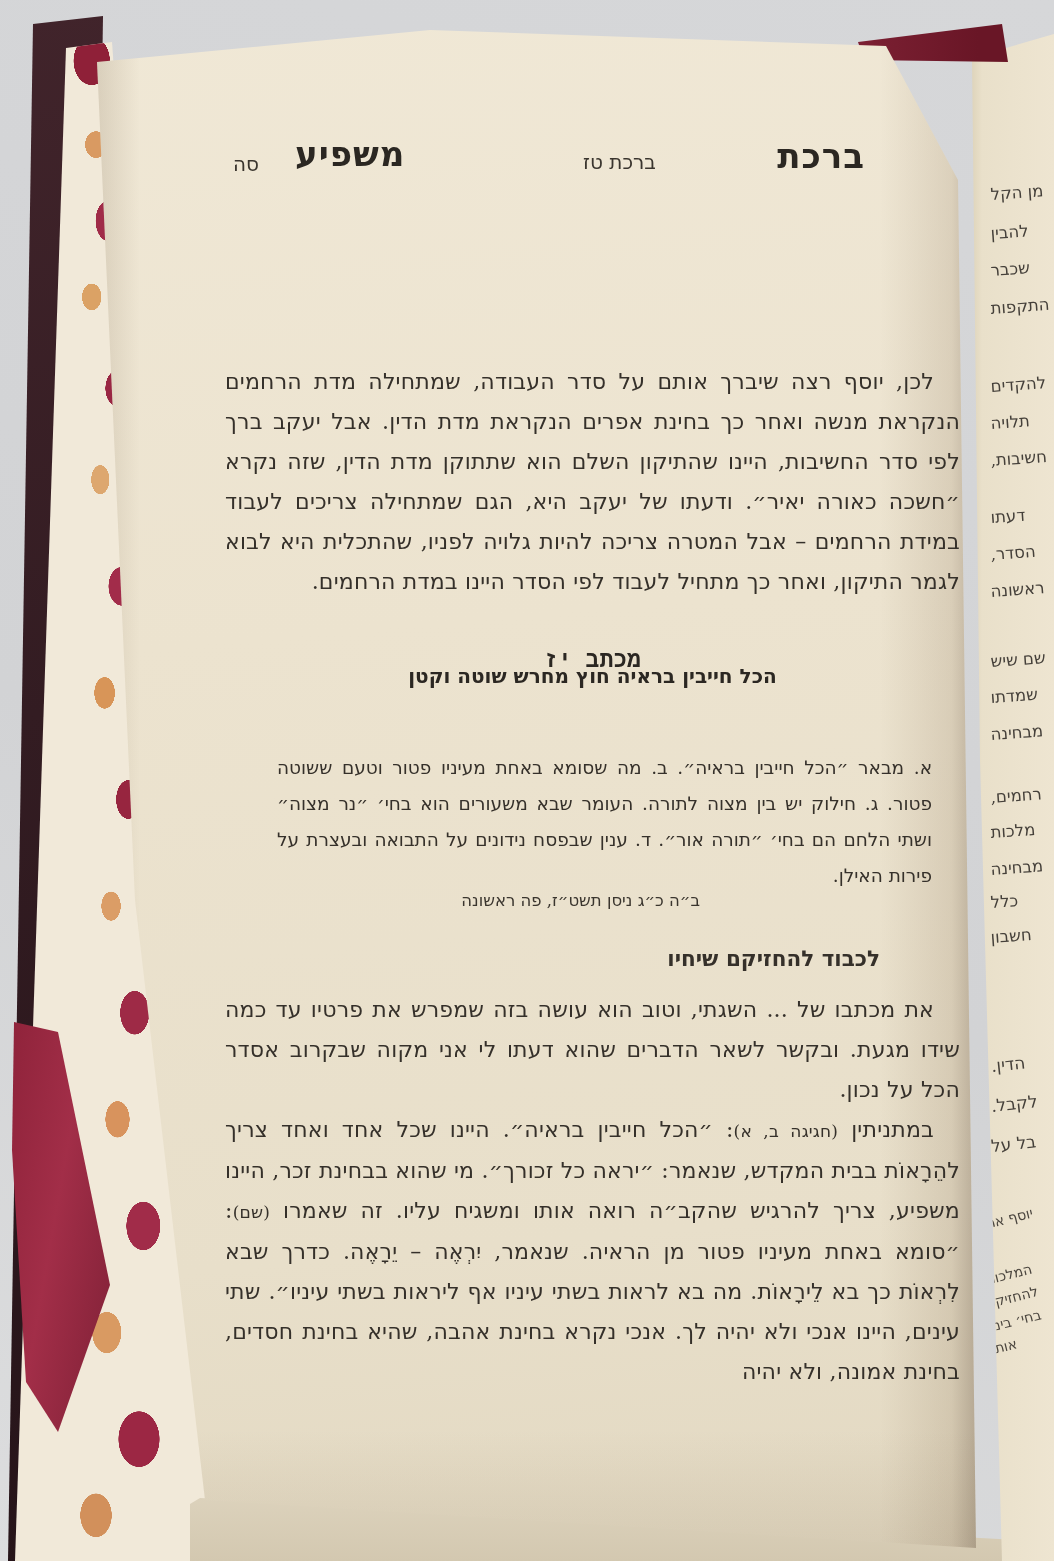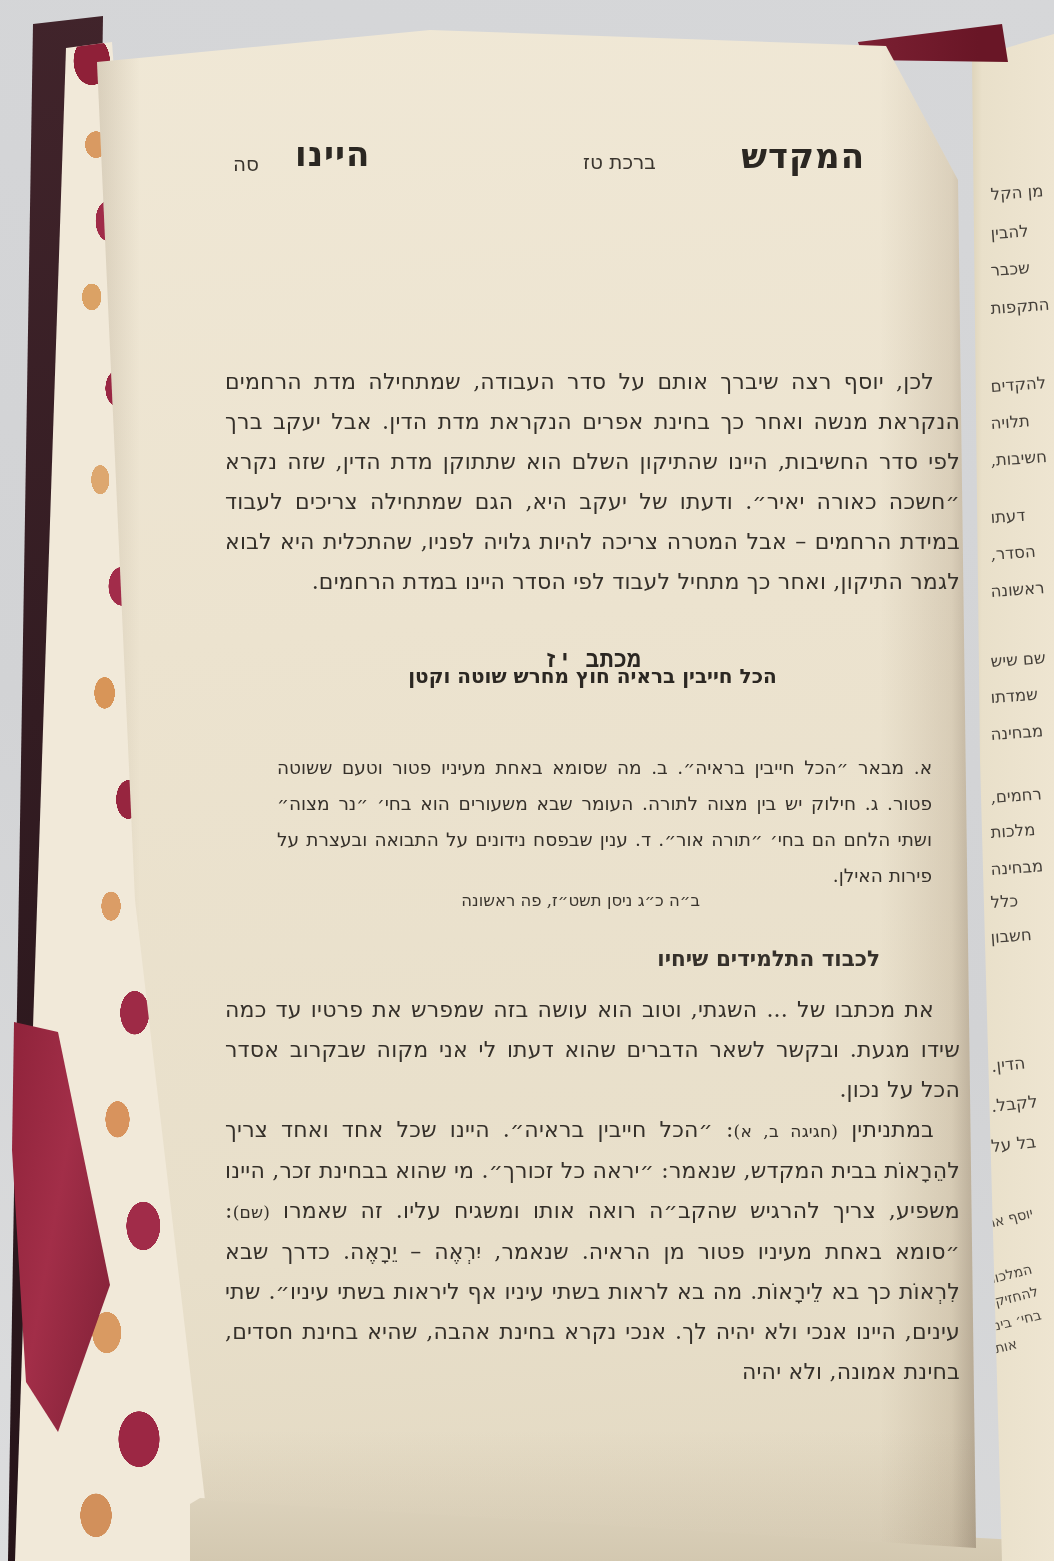--- a/index.html
+++ b/index.html
@@ -114,35 +114,35 @@
   <div class="gutter-wedge"></div>
 
   <div class="main-page">
     <div class="page-shade-left"></div>
     <div class="page-shade-right"></div>
     <div class="page-shade-bottom"></div>
 
     <div class="text-area">
 
       <div class="hdr-small" style="top:152px;left:8px">סה</div>
-      <div class="hdr-big" style="top:134px;left:70px">היינו</div>
+      <div class="hdr-big" style="top:134px;left:70px">משפיע</div>
       <div class="hdr-small" style="top:150px;left:358px">ברכת טז</div>
-      <div class="hdr-big" style="top:136px;right:95px">המקדש</div>
+      <div class="hdr-big" style="top:136px;right:95px">ברכת</div>
 
 
       <div class="body-par indent" style="top:362px"><span>לכן, יוסף רצה שיברך אותם על סדר העבודה, שמתחילה מדת הרחמים הנקראת מנשה ואחר כך בחינת אפרים הנקראת מדת הדין. אבל יעקב ברך לפי </span><span class="bold">סדר החשיבות,</span><span> היינו שהתיקון השלם הוא שתתוקן מדת הדין, שזה נקרא ״חשכה כאורה יאיר״. ודעתו של יעקב היא, הגם שמתחילה צריכים לעבוד במידת הרחמים – אבל המטרה צריכה להיות גלויה לפניו, שהתכלית היא לבוא לגמר התיקון, ואחר כך מתחיל לעבוד לפי הסדר היינו במדת הרחמים.</span></div>
 
       <div class="sec-head" style="top:648px">מכתב יז</div>
       <div class="sec-sub" style="top:664px">הכל חייבין בראיה חוץ מחרש שוטה וקטן</div>
 
       <div class="summary" style="top:750px"><span class="bold">א.</span><span> מבאר ״הכל חייבין בראיה״. </span><span class="bold">ב.</span><span> מה שסומא באחת מעיניו פטור וטעם ששוטה פטור. </span><span class="bold">ג.</span><span> חילוק יש בין מצוה לתורה. העומר שבא משעורים הוא בחי׳ ״נר מצוה״ ושתי הלחם הם בחי׳ ״תורה אור״. </span><span class="bold">ד.</span><span> ענין שבפסח נידונים על התבואה ובעצרת על פירות האילן.</span></div>
 
       <div class="date-line" style="top:891px;right:260px">ב״ה כ״ג ניסן תשט״ז, פה ראשונה</div>
 
-      <div class="salutation" style="top:946px;right:80px">לכבוד התלמידים שיחיו</div>
+      <div class="salutation" style="top:946px;right:80px">לכבוד להחזיקם שיחיו</div>
 
       <div class="body-par indent" style="top:990px">את מכתבו של ... השגתי, וטוב הוא עושה בזה שמפרש את פרטיו עד כמה שידו מגעת. ובקשר לשאר הדברים שהוא דעתו לי אני מקוה שבקרוב אסדר הכל על נכון.</div>
 
       <div class="body-par indent" style="top:1110px"><span>במתניתין </span><span class="small-ref">(חגיגה ב, א)</span><span>: ״הכל חייבין בראיה״. היינו שכל אחד ואחד צריך להֵרָאוֹת בבית המקדש, שנאמר: ״יראה כל זכורך״. מי שהוא בבחינת זכר, היינו משפיע, צריך להרגיש שהקב״ה רואה אותו ומשגיח עליו. זה שאמרו </span><span class="small-ref">(שם)</span><span>: ״סומא באחת מעיניו פטור מן הראיה. שנאמר, יִרְאֶה – יֵרָאֶה. כדרך שבא לִרְאוֹת כך בא לֵירָאוֹת. מה בא לראות בשתי עיניו אף ליראות בשתי עיניו״. שתי עינים, היינו אנכי ולא יהיה לך. אנכי נקרא בחינת אהבה, שהיא בחינת חסדים, בחינת אמונה, ולא יהיה</span></div>
 
     </div>
   </div>
 
   <div class="ribbon"></div>
 

